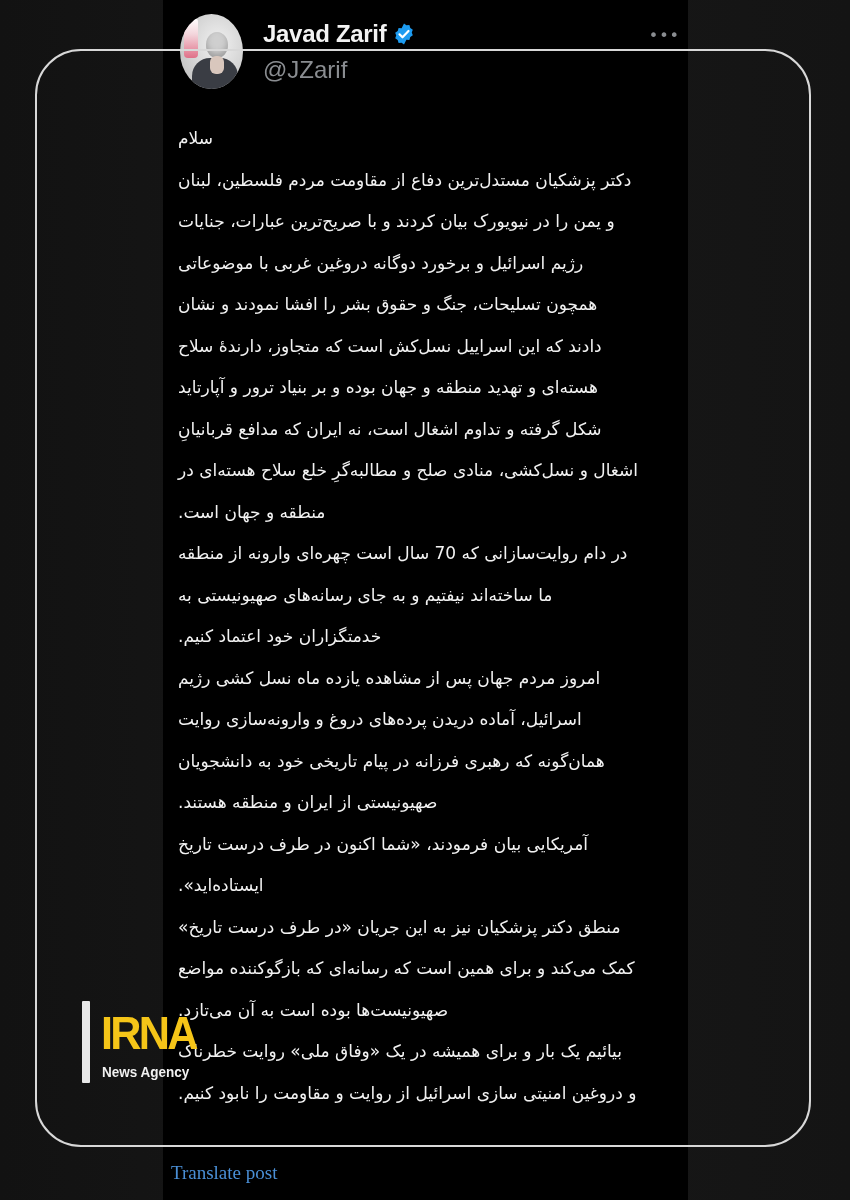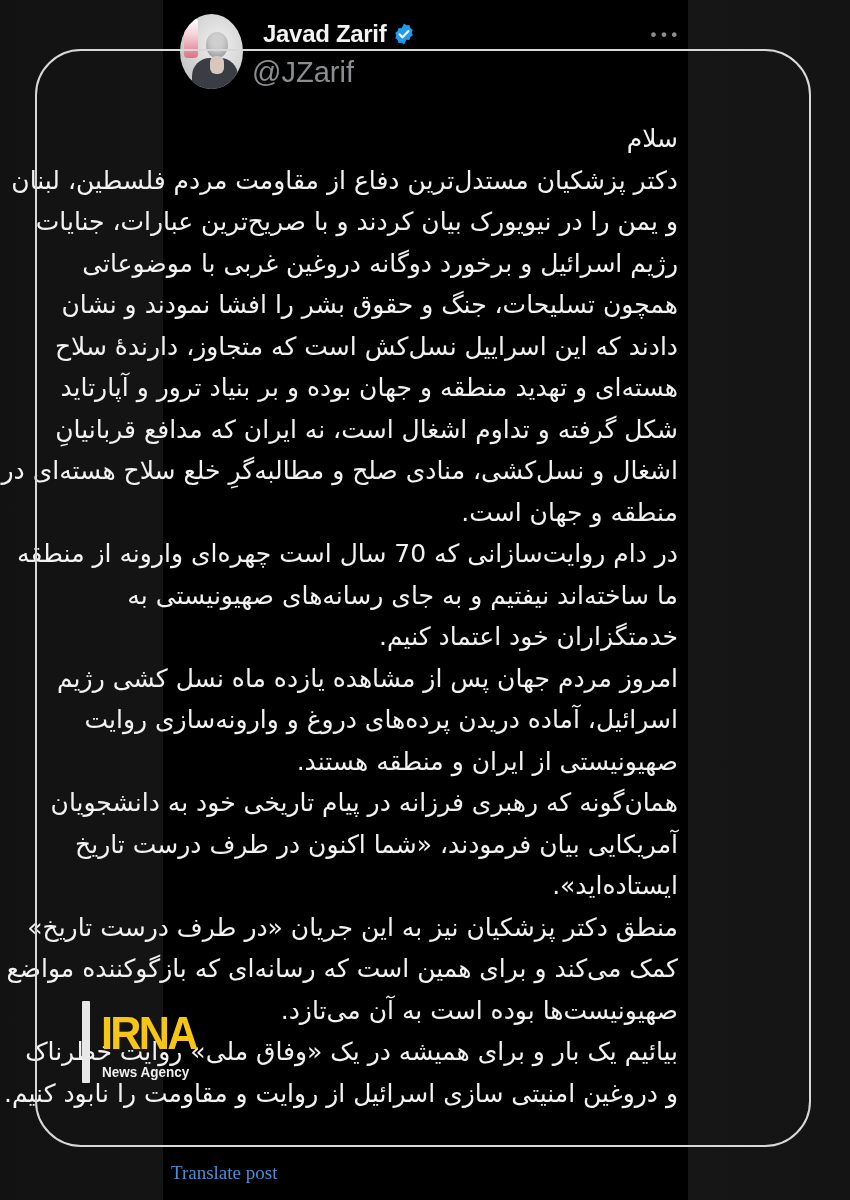--- a/index.html
+++ b/index.html
@@ -106,44 +106,44 @@
     font-size: 24px;
     letter-spacing: -0.3px;
   }
   .verified {
     margin-left: 6px;
     width: 24px;
     height: 24px;
   }
   .handle {
     position: absolute;
-    left: 72px;
+    left: 83px;
     top: 42px;
     color: #8a8d91;
     font-family: "Liberation Sans", sans-serif;
-    font-size: 29px;
+    font-size: 24px;
   }
   .more {
     position: absolute;
     right: 0;
     top: 12px;
     color: #8a8d91;
     font-size: 16px;
     letter-spacing: 1px;
   }
   .body-text {
     position: absolute;
     left: 178px;
     top: 118px;
     width: 500px;
     direction: rtl;
-    text-align: right;
+    text-align: left;
     color: #f2f2f2;
     font-family: "DejaVu Sans", sans-serif;
-    font-size: 25px;
+    font-size: 17px;
     line-height: 41.5px;
   }
   .body-text .line {
     display: block;
     white-space: nowrap;
     overflow: visible;
   }
   .translate {
     position: absolute;
     left: 171px;
@@ -229,22 +229,22 @@
     <span class="line">دادند که این اسراییل نسل‌کش است که متجاوز، دارندۀ سلاح</span>
     <span class="line">هسته‌ای و تهدید منطقه و جهان بوده و بر بنیاد ترور و آپارتاید</span>
     <span class="line">شکل گرفته و تداوم اشغال است، نه ایران که مدافع قربانیانِ</span>
     <span class="line">اشغال و نسل‌کشی، منادی صلح و مطالبه‌گرِ خلع سلاح هسته‌ای در</span>
     <span class="line">منطقه و جهان است.</span>
     <span class="line">در دام روایت‌سازانی که 70 سال است چهره‌ای وارونه از منطقه</span>
     <span class="line">ما ساخته‌اند نیفتیم و به جای رسانه‌های صهیونیستی به</span>
     <span class="line">خدمتگزاران خود اعتماد کنیم.</span>
     <span class="line"> امروز مردم جهان پس از مشاهده یازده ماه نسل کشی رژیم</span>
     <span class="line">اسرائیل، آماده دریدن پرده‌های دروغ و وارونه‌سازی روایت</span>
+    <span class="line">همان‌گونه که رهبری فرزانه در پیام تاریخی خود به دانشجویان</span>
     <span class="line">صهیونیستی از ایران و منطقه هستند.</span>
-    <span class="line">همان‌گونه که رهبری فرزانه در پیام تاریخی خود به دانشجویان</span>
     <span class="line">آمریکایی بیان فرمودند، «شما اکنون در طرف درست تاریخ</span>
     <span class="line">ایستاده‌اید».</span>
     <span class="line">منطق دکتر پزشکیان نیز به این جریان «در طرف درست تاریخ»</span>
     <span class="line">کمک می‌کند و برای همین است که رسانه‌ای که بازگوکننده مواضع</span>
     <span class="line">صهیونیست‌ها بوده است به آن می‌تازد.</span>
     <span class="line">بیائیم یک بار و برای همیشه در یک «وفاق ملی» روایت خطرناک</span>
     <span class="line">و دروغین امنیتی سازی اسرائیل از روایت و مقاومت را نابود کنیم.</span>
   </div>
 
   <div class="translate">Translate post</div>

